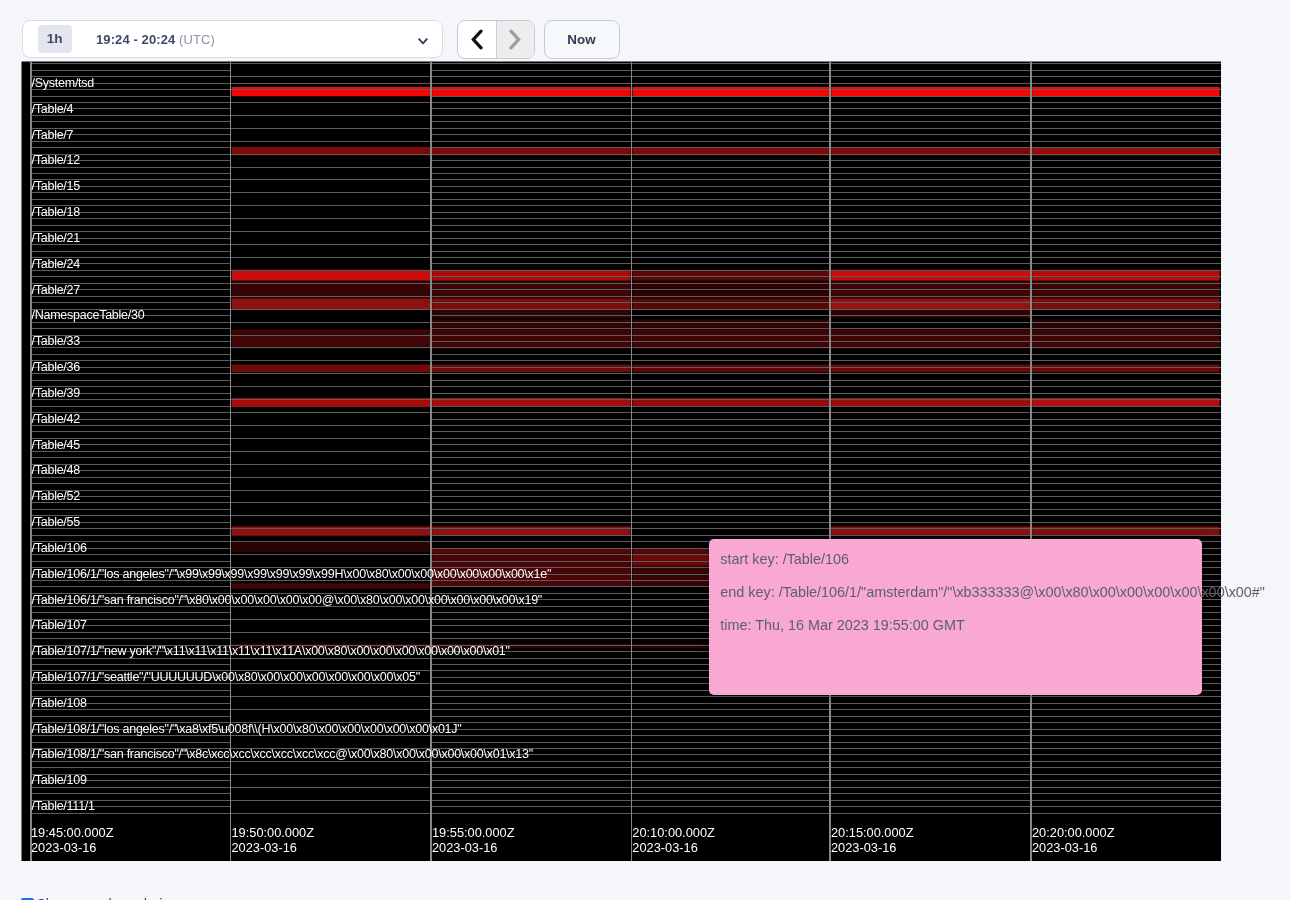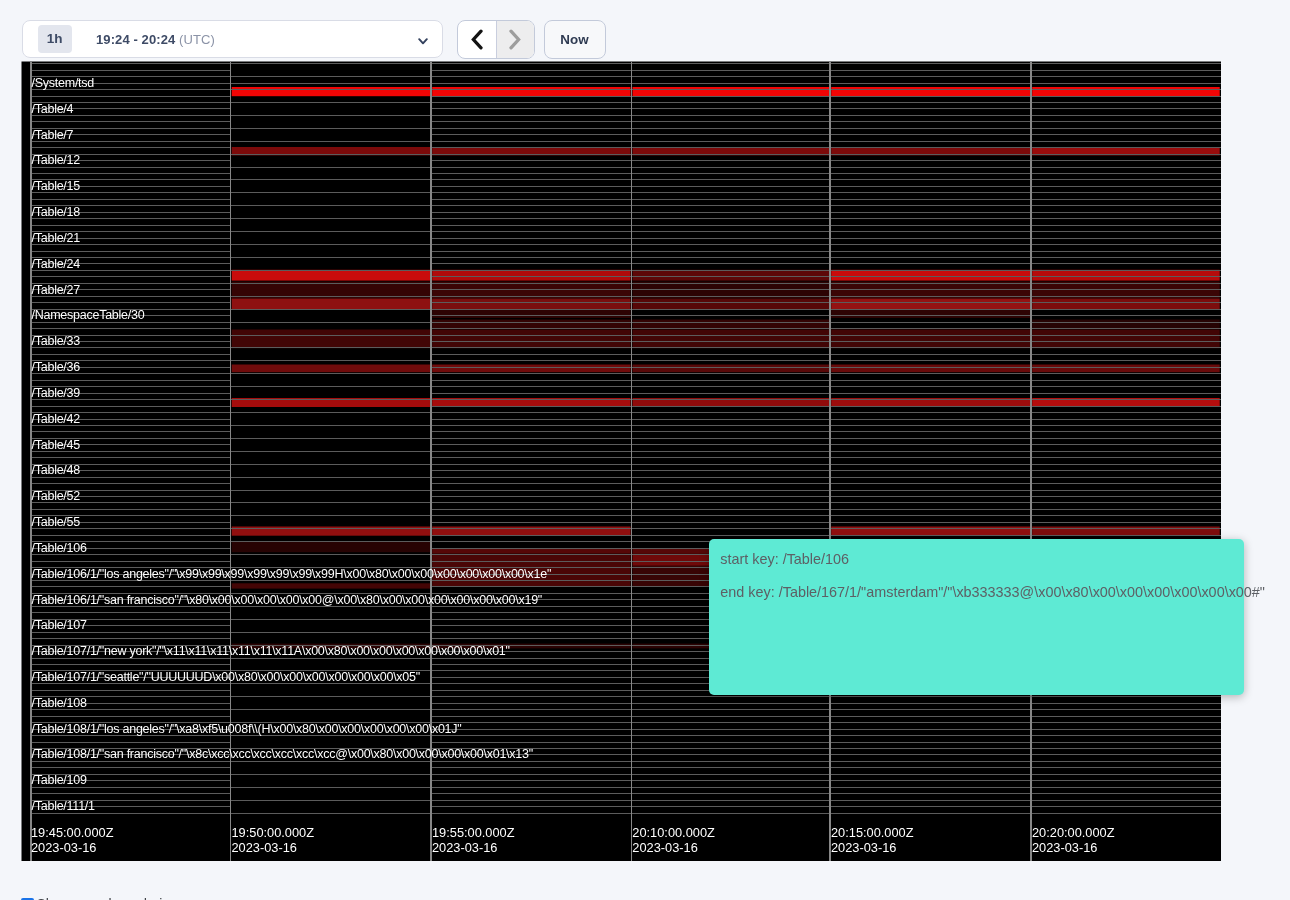--- a/index.html
+++ b/index.html
@@ -6,22 +6,22 @@
   html,body { width:1290px; height:900px; background:#f4f6fa; font-family:"Liberation Sans", sans-serif; position:relative; overflow:hidden; }
   .abs { position:absolute; transform:translateZ(0); }
   .picker { left:22px; top:19.5px; width:421px; height:38px; background:#fff; border:1px solid #d9dce6; border-radius:8px; display:flex; align-items:center; }
   .badge { margin-left:14.5px; width:34.5px; height:28px; background:#e3e6ee; border-radius:4px; display:flex; align-items:center; justify-content:center; font-size:13.5px; font-weight:bold; color:#3e4b66; }
   .trange { margin-left:24px; padding-top:1px; font-size:13px; font-weight:bold; color:#3e4b66; letter-spacing:0.1px; }
   .trange .utc { font-weight:normal; color:#8b93a7; }
   .chev { position:absolute; right:14.5px; top:17px; }
   .navgrp { left:457px; top:20px; width:77.5px; height:39px; border:1px solid #c3cada; border-radius:8px; background:#fff; display:flex; overflow:hidden; }
   .navgrp .cell { width:50%; display:flex; align-items:center; justify-content:center; }
   .navgrp .dis { background:#ededee; border-left:1px solid #c9cede; }
-  .nowbtn { left:543.5px; top:20px; width:62px; height:39px; border:1px solid #c3cada; border-radius:8px; background:#f7f8fa; display:flex; align-items:center; justify-content:center; font-size:13.4px; font-weight:bold; color:#2f3b52; }
-  .tooltip { left:708.8px; top:538.5px; width:535px; height:156.5px; background:#5eead4; border-radius:5px; box-shadow:0 2px 10px rgba(0,0,0,0.28); padding:4.9px 0 0 11.5px; }
+  .nowbtn { left:543.5px; top:20px; width:76px; height:39px; border:1px solid #c3cada; border-radius:8px; background:#f7f8fa; display:flex; align-items:center; justify-content:center; font-size:13.4px; font-weight:bold; color:#2f3b52; }
+  .tooltip { left:708.8px; top:538.5px; width:493px; height:156.5px; background:#f9a8d4; border-radius:5px; box-shadow:0 2px 10px rgba(0,0,0,0.28); padding:4.9px 0 0 11.5px; }
   .tooltip div { height:32.6px; line-height:32.6px; font-size:14.4px; color:#5d6065; white-space:nowrap; }
   .cbrow { left:21px; top:868.5px; display:flex; align-items:center;margin-top:28px; }
   .cb { width:13px; height:13px; background:#1a73e8; border-radius:2px; position:relative; }
   .cblab { margin-left:2.5px; font-size:13.8px; color:#3f4247; }
 </style>
 </head>
 <body>
 <svg width="1290" height="900" viewBox="0 0 1290 900" style="position:absolute;left:0;top:0">
 <rect x="21.5" y="61.5" width="1199.5" height="799.5" fill="#000"></rect>
 <rect x="231.7" y="87.0" width="198.5" height="9.20" fill="#f10505"></rect>
@@ -328,21 +328,22 @@
     </div>
   <div class="cell dis">
       <svg width="13" height="21" viewBox="0 0 13 21">
         <path d="M2 2.2 L9.6 10.5 L2 18.8" fill="none" stroke="#9d9d9d" stroke-width="3.3" stroke-linecap="round" stroke-linejoin="miter"></path>
       </svg>
     </div>
 </div>
 <div class="abs nowbtn">Now</div>
 <div class="abs tooltip">
   <div>start key: /Table/106</div>
-  <div>end key: /Table/167/1/"amsterdam"/"\xb333333@\x00\x80\x00\x00\x00\x00\x00\x00#"</div>
+  <div>end key: /Table/106/1/"amsterdam"/"\xb333333@\x00\x80\x00\x00\x00\x00\x00\x00#"</div>
+  <div>time: Thu, 16 Mar 2023 19:55:00 GMT</div>
 </div>
 <div class="abs cbrow">
   <div class="cb">
       <svg width="13" height="13" viewBox="0 0 13 13" style="position:absolute;left:0;top:0">
         <path d="M2.7 6.8 L5.2 9.3 L10.3 3.6" fill="none" stroke="#fff" stroke-width="1.9" stroke-linecap="round" stroke-linejoin="round"></path>
       </svg>
     </div>
   <div class="cblab">Show span boundaries</div>
 </div>
 

